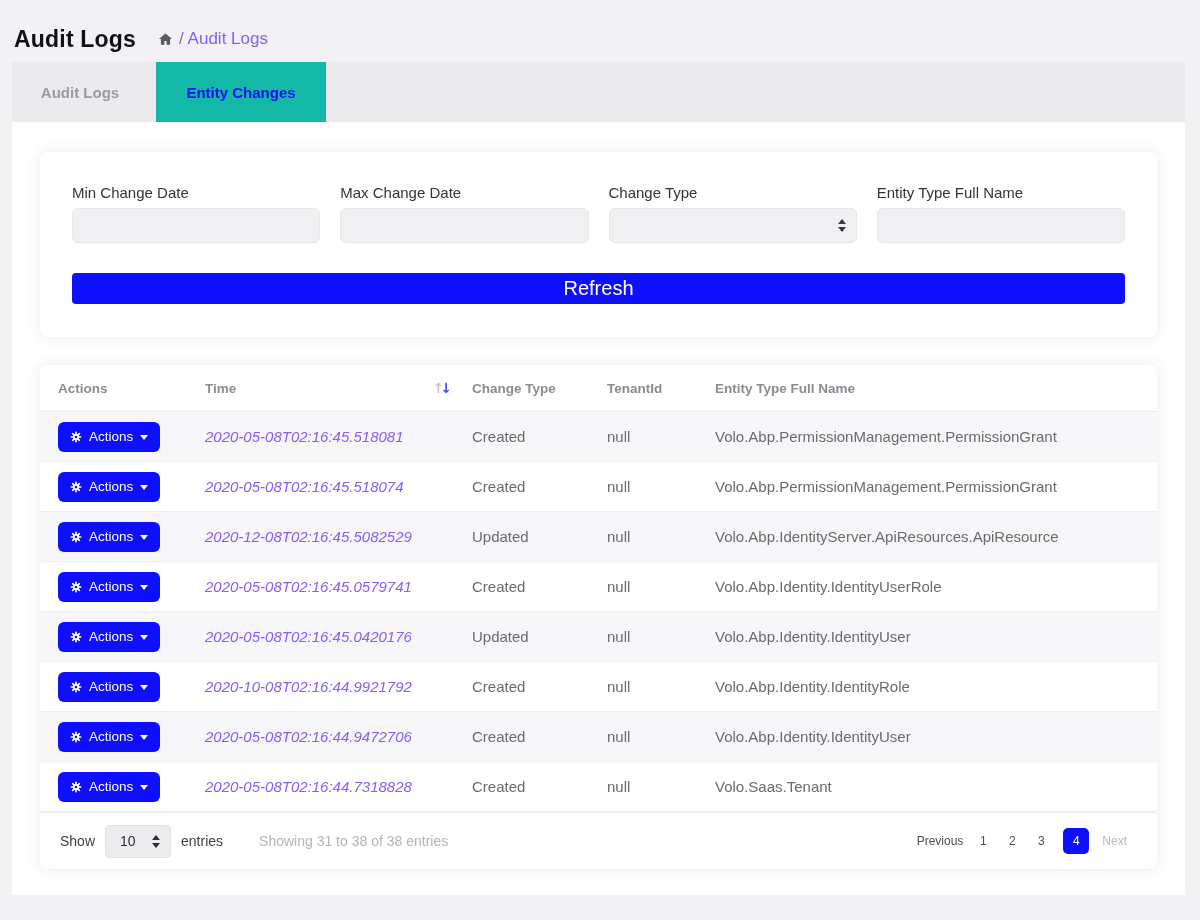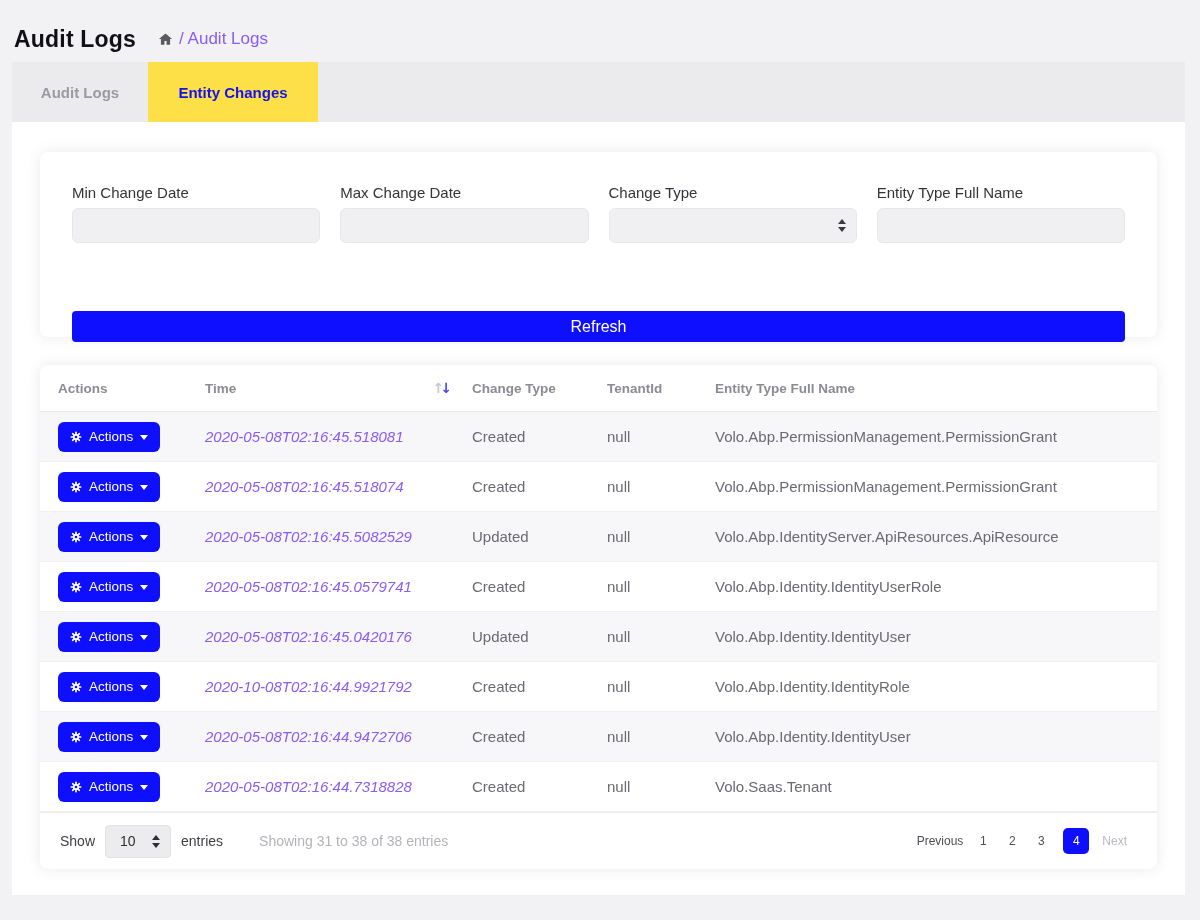--- a/index.html
+++ b/index.html
@@ -13,42 +13,42 @@
   
   .page-header { display:flex; align-items:center; padding:16px 14px 0 14px; height:62px; }
   .page-title { font-size:23px; font-weight:800; color:#101016; letter-spacing:.2px; }
   .breadcrumb { display:flex; align-items:center; margin-left:22px; color:#8b5cf6; font-size:17px; gap:6px; }
   .breadcrumb svg { display:block; }
   
   .tab-strip { margin:0 15px 0 12px; height:60px; background:#ebebee; display:flex; }
   .tab { height:60px; display:flex; align-items:center; justify-content:center;
          font-size:15px; font-weight:700; color:#9a9aa2; cursor:pointer; }
   .tab.inactive { width:136px; }
-  .tab.active { width:170px; background:#fde047; color:#1212f0; }
+  .tab.active { width:170px; background:#14b8a6; color:#1212f0;margin-left:8px; }
   
   .panel { margin:0 15px 0 12px; height:773px; background:#ffffff; padding:30px 28px 26px 28px; }
   .card { background:#fff; border-radius:8px; box-shadow:0 0 14px rgba(80,80,100,.12); }
   
   .filter-card { height:185px; padding:32px 32px 17px 32px; margin-bottom:28px; }
   .filter-fields { display:flex; gap:20px; }
   .field { flex:1; }
   .field label { display:block; font-size:15px; color:#33333b; margin-bottom:7px; }
   .field input, .select {
     width:100%; height:35px; background:#f0f0f2; border:1px solid #e7e7ea;
     border-radius:6px; font-family:inherit; font-size:14px; color:#33333b; padding:0 10px;
   }
   .field input { outline:none; }
   .select { display:flex; align-items:center; justify-content:space-between; cursor:pointer; }
   .updown { display:inline-flex; flex-direction:column; gap:3px; align-items:center; }
   .updown .up    { width:0; height:0; border-left:4px solid transparent; border-right:4px solid transparent; border-bottom:5px solid #3a3a42; }
   .updown .down  { width:0; height:0; border-left:4px solid transparent; border-right:4px solid transparent; border-top:5px solid #3a3a42; }
   .refresh-btn {
-    display:block; width:100%; height:31px; margin-top:68px;
+    display:block; width:100%; height:31px; margin-top:30px;
     background:#0f0fff; color:#fff; border:none; border-radius:4px;
-    font-family:inherit; font-size:16px; cursor:pointer;
+    font-family:inherit; font-size:20px; cursor:pointer;
   }
   
   .table-card { height:504px; overflow:hidden; display:flex; flex-direction:column; }
   .thead, .tr { display:grid; grid-template-columns:147px 267px 135px 108px 1fr; }
   .thead { height:47px; border-bottom:1px solid #e9e9ed; }
   .th { display:flex; align-items:center; padding-left:18px; font-size:13.5px; font-weight:700; color:#8b8b94; }
   .th-time { position:relative; padding-right:18px; }
   .sort { position:absolute; right:6px; top:50%; transform:translateY(-50%);
           font-family:"DejaVu Sans",sans-serif; font-size:14px; letter-spacing:-4px; cursor:pointer; }
   .sort-up { color:#c7c7cf; } .sort-down { color:#4646ff; }
@@ -199,21 +199,21 @@
           <rect x="10.3" y="1.2" width="3.4" height="21.6" rx="1.3" transform="rotate(45 12 12)"></rect>
           <rect x="10.3" y="1.2" width="3.4" height="21.6" rx="1.3" transform="rotate(90 12 12)"></rect>
           <rect x="10.3" y="1.2" width="3.4" height="21.6" rx="1.3" transform="rotate(135 12 12)"></rect>
           <circle cx="12" cy="12" r="6.2"></circle>
           <circle cx="12" cy="12" r="2.7" fill="#0f0fff"></circle>
         </svg>
         <span class="btn-label">Actions</span>
         <span class="caret"></span>
       </button>
     </div>
-    <div class="td td-time">2020-05-08T02:16:45.5082529</div>
+    <div class="td td-time">2020-12-08T02:16:45.5082529</div>
     <div class="td">Updated</div>
     <div class="td">null</div>
     <div class="td">Volo.Abp.IdentityServer.ApiResources.ApiResource</div>
   </div>
           <div class="tr">
     <div class="td">
       <button class="actions-btn">
         <svg viewBox="0 0 24 24" width="12" height="12" fill="#ffffff">
           <rect x="10.3" y="1.2" width="3.4" height="21.6" rx="1.3"></rect>
           <rect x="10.3" y="1.2" width="3.4" height="21.6" rx="1.3" transform="rotate(45 12 12)"></rect>

